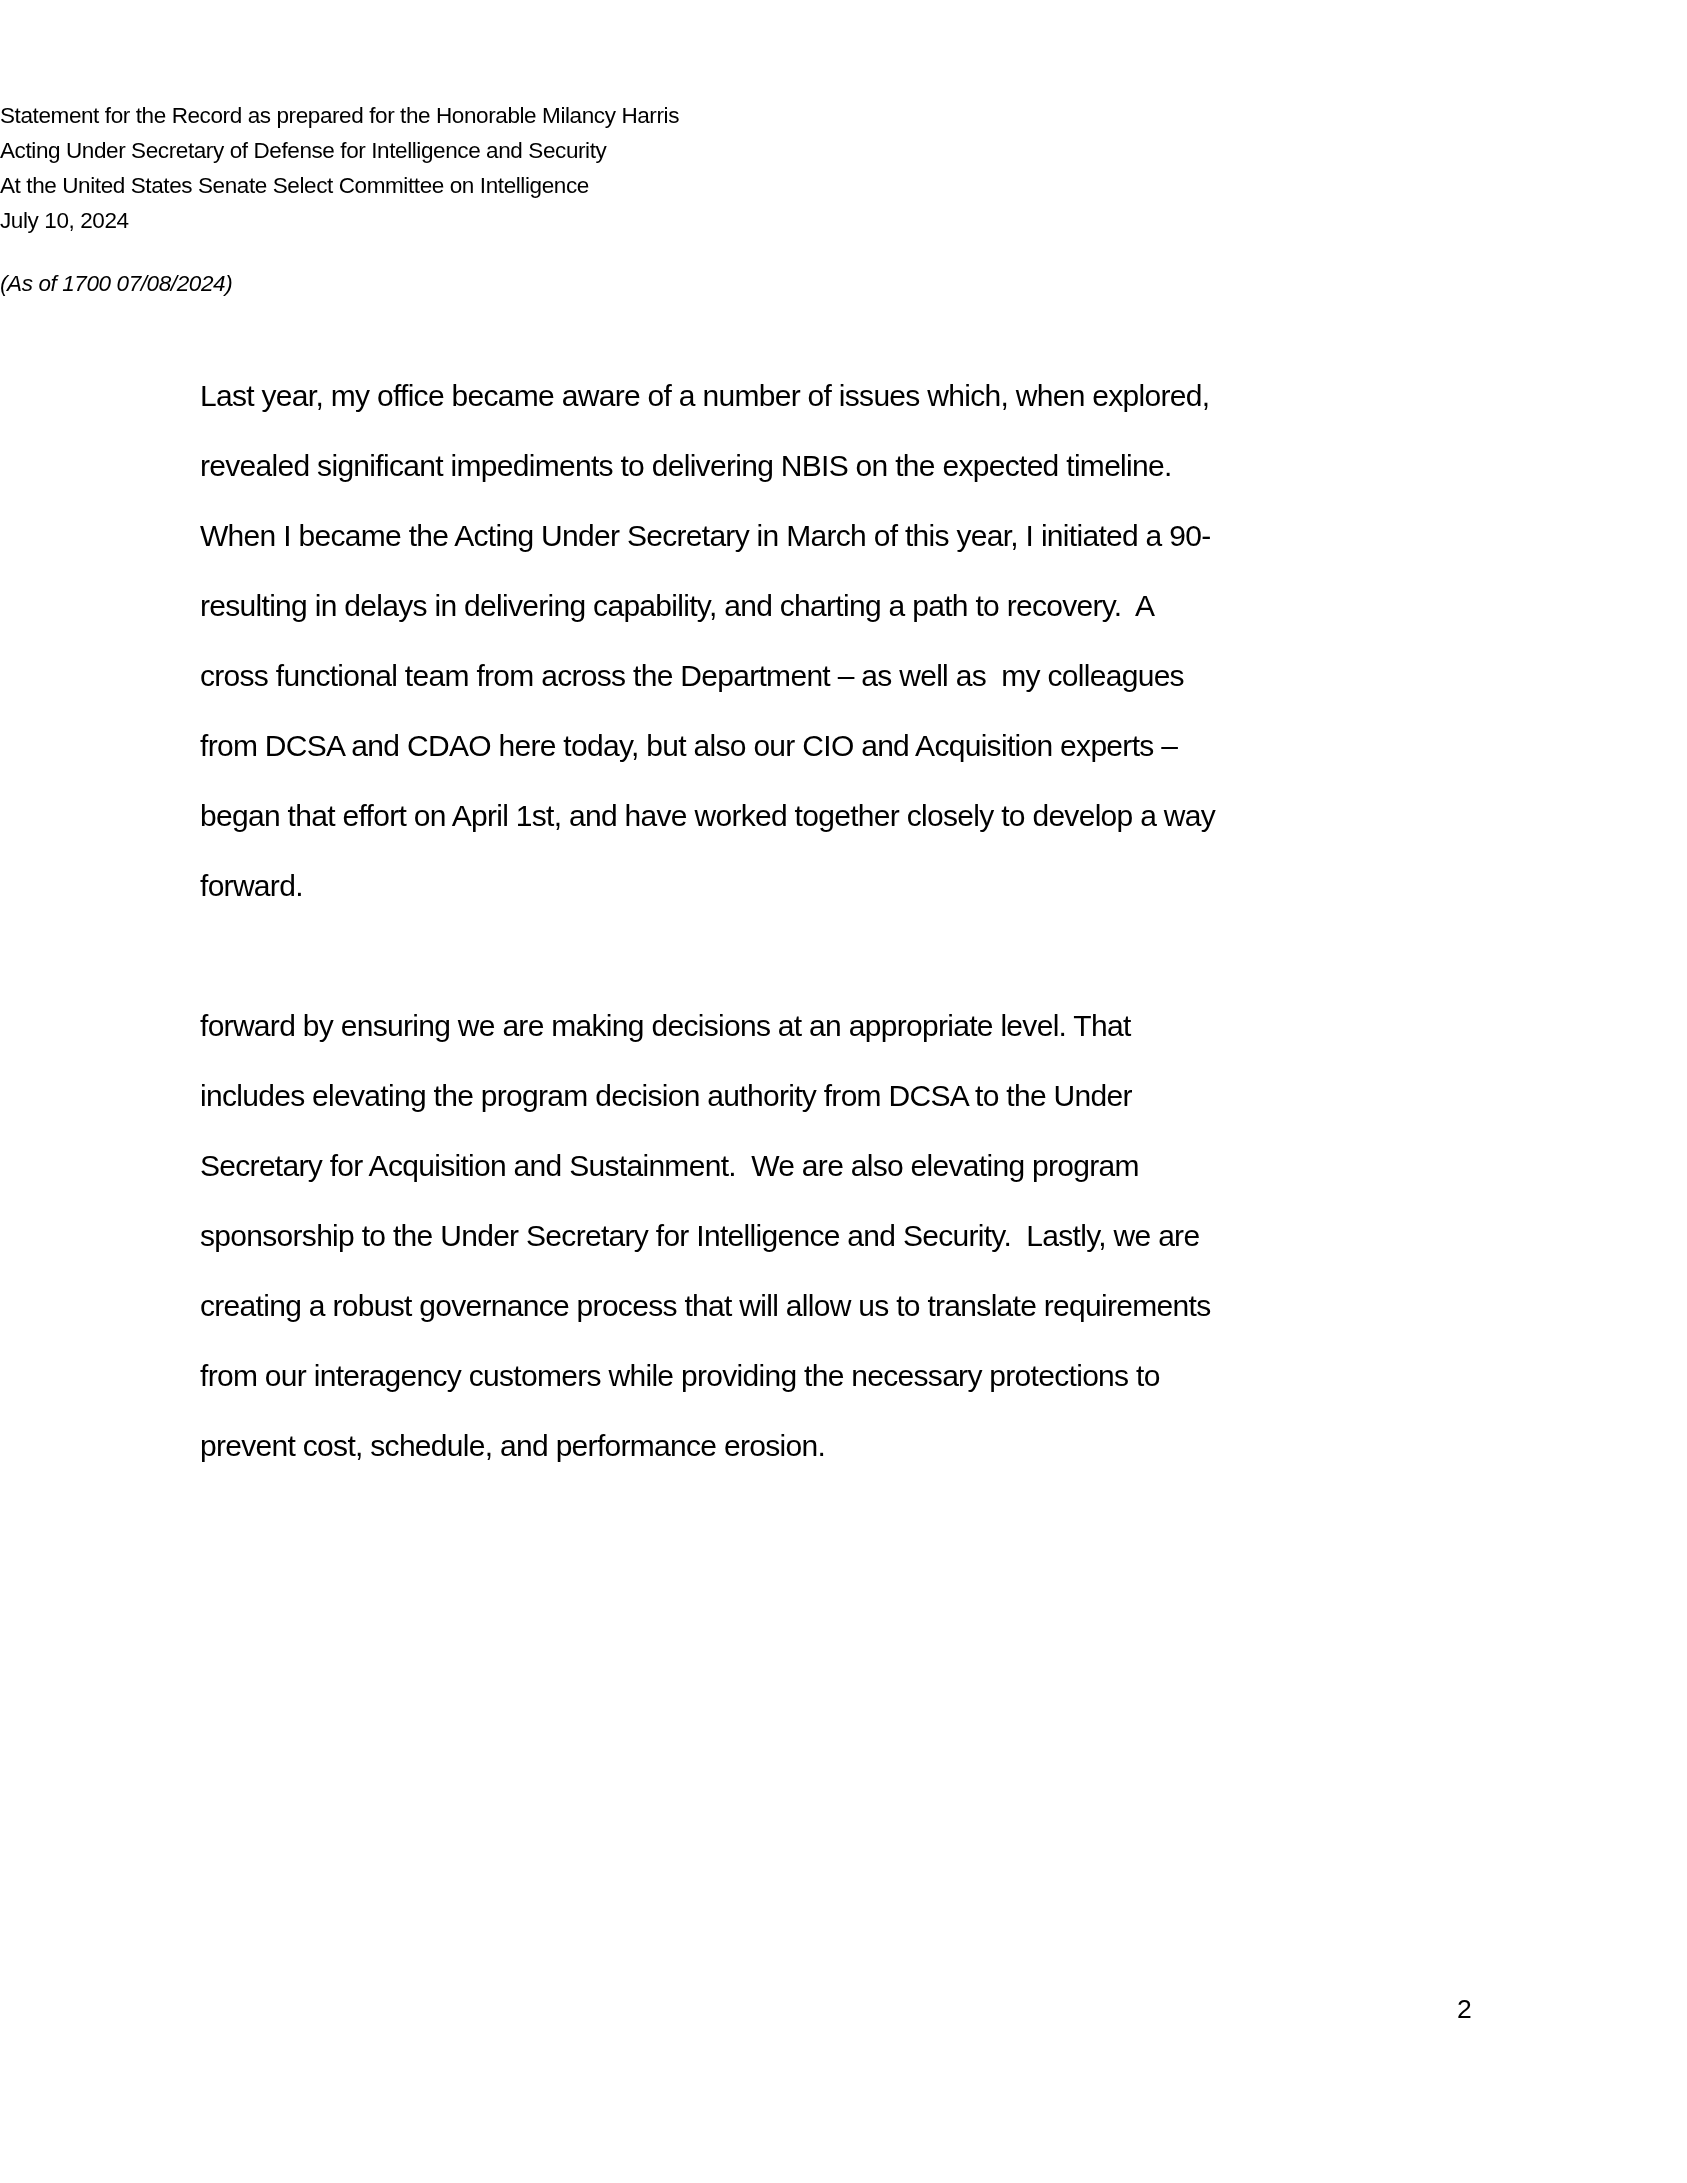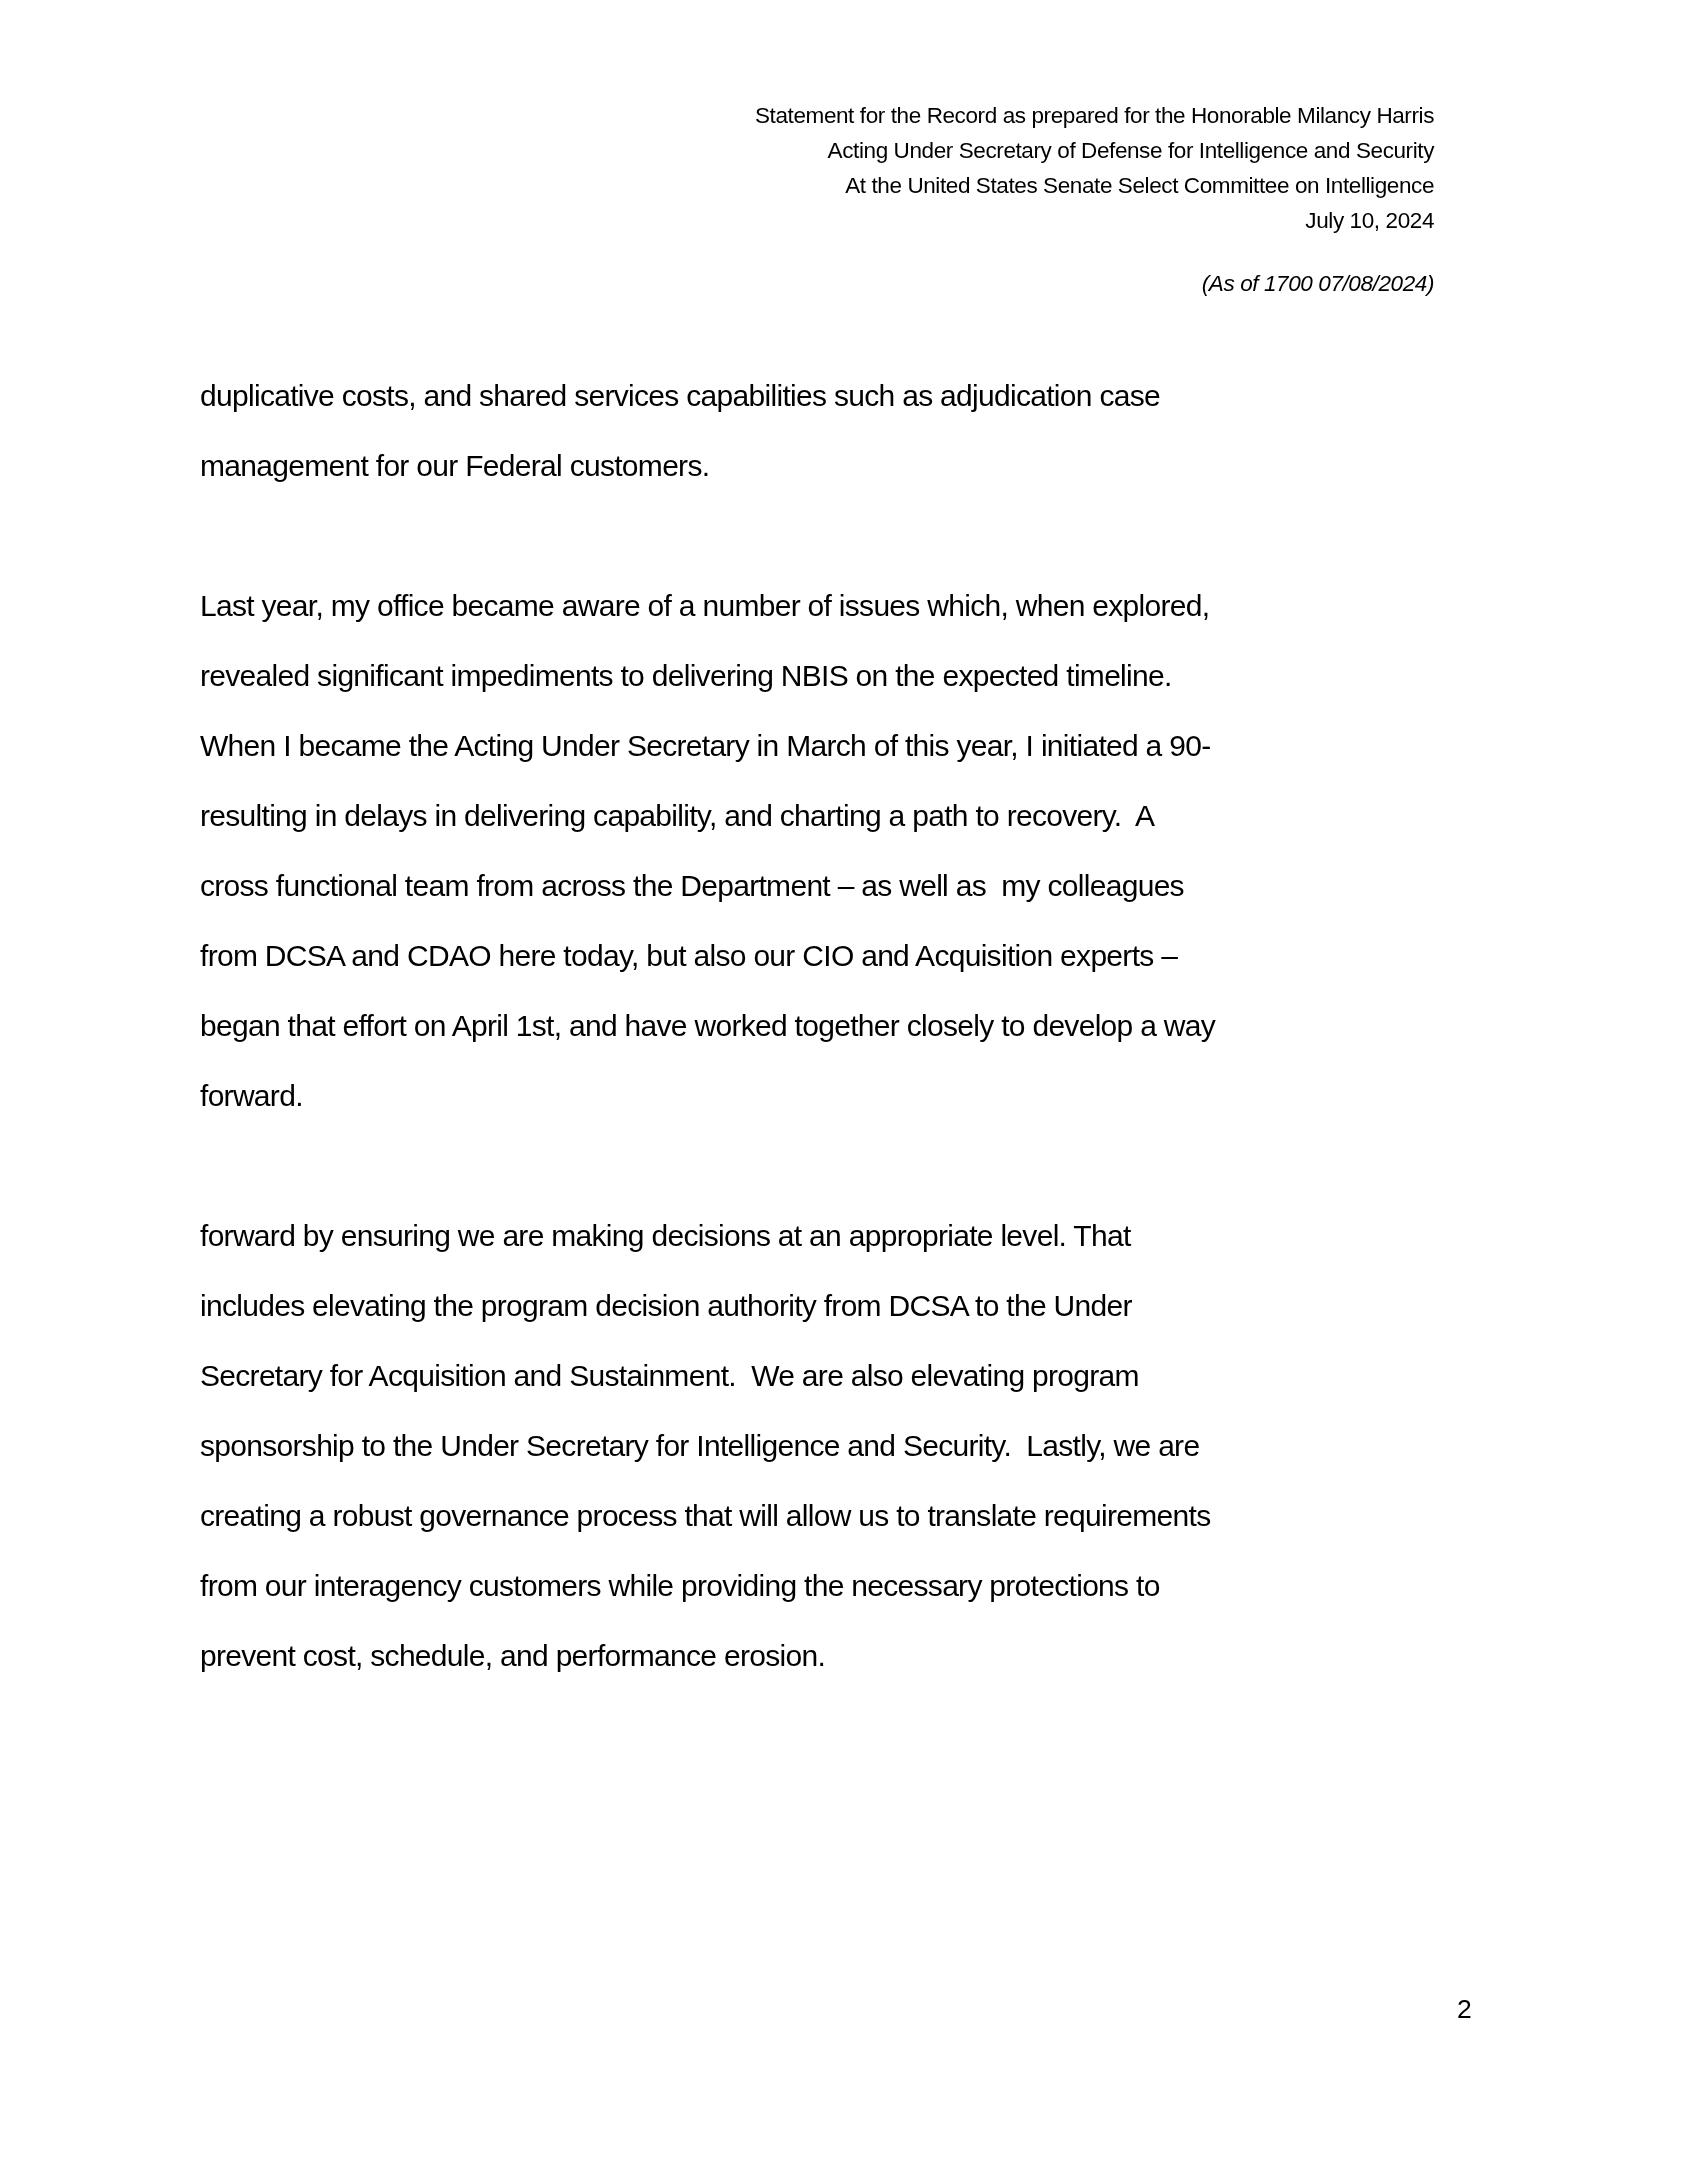--- a/index.html
+++ b/index.html
@@ -13,21 +13,21 @@
     position: relative;
     overflow: hidden;
     font-family: "Liberation Sans", "DejaVu Sans", sans-serif;
     color: #000000;
   }
   .header {
     position: absolute;
     left: 0;
     top: 98px;
     width: 1434px;
-    text-align: right;
+    text-align: left;
     font-size: 22.5px;
     line-height: 35px;
     letter-spacing: -0.4px;
   }
   .header .line {
     display: block;
     white-space: nowrap;
   }
   .header .asof {
     display: block;
@@ -65,24 +65,20 @@
 <div class="header">
   <span class="line">Statement for the Record as prepared for the Honorable Milancy Harris</span>
   <span class="line">Acting Under Secretary of Defense for Intelligence and Security</span>
   <span class="line">At the United States Senate Select Committee on Intelligence</span>
   <span class="line">July 10, 2024</span>
   <span class="asof">(As of 1700 07/08/2024)</span>
 </div>
 
 <div class="body-text">
   <div class="para">
-    <span class="ln">duplicative costs, and shared services capabilities such as adjudication case</span>
-    <span class="ln">management for our Federal customers.</span>
-  </div>
-  <div class="para">
     <span class="ln">Last year, my office became aware of a number of issues which, when explored,</span>
     <span class="ln">revealed significant impediments to delivering NBIS on the expected timeline.</span>
     <span class="ln">When I became the Acting Under Secretary in March of this year, I initiated a 90-</span>
     <span class="ln">resulting in delays in delivering capability, and charting a path to recovery.  A</span>
     <span class="ln">cross functional team from across the Department – as well as  my colleagues</span>
     <span class="ln">from DCSA and CDAO here today, but also our CIO and Acquisition experts –</span>
     <span class="ln">began that effort on April 1st, and have worked together closely to develop a way</span>
     <span class="ln">forward.</span>
   </div>
   <div class="para">

